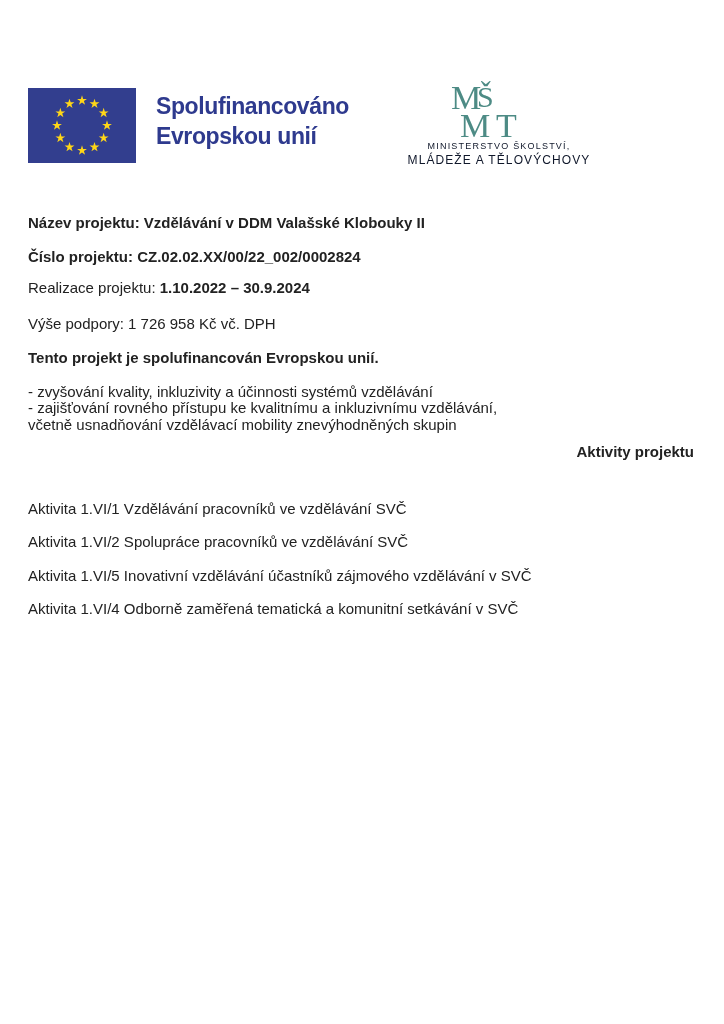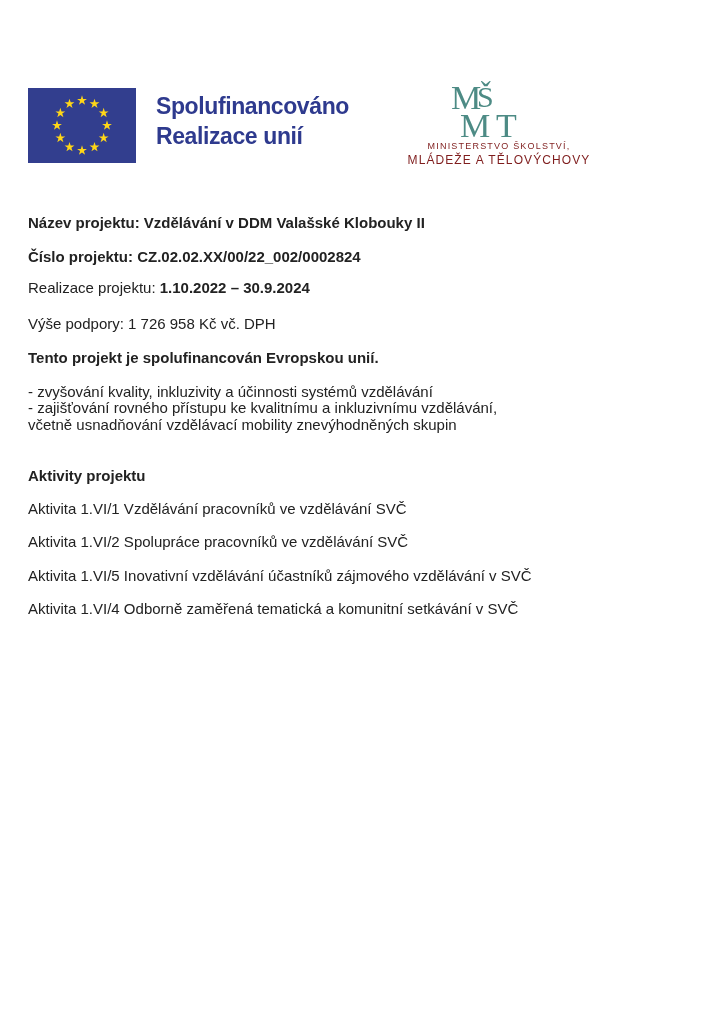--- a/index.html
+++ b/index.html
@@ -42,21 +42,21 @@
     top: 79px;
     width: 95px;
     height: 62px;
   }
   .ministry {
     position: absolute;
     left: 406px;
     top: 141px;
     width: 186px;
     text-align: center;
-    color: #7f1d1d;
+    color: #0f172a;
     white-space: nowrap;
   }
   .ministry-l1 {
     font-size: 9px;
     letter-spacing: 1.2px;
   }
   .ministry-l2 {
     font-size: 12px;
     letter-spacing: 1.1px;
     margin-top: 2px;
@@ -73,21 +73,21 @@
   }
   .bold { font-weight: bold; }
   .multiline { line-height: 16.4px; }
 
   .p-nazev     { top: 215px; }
   .p-cislo     { top: 249px; }
   .p-realizace { top: 280px; }
   .p-vyse      { top: 316px; }
   .p-cofin     { top: 350px; }
   .p-ucel      { top: 384px; }
-  .p-akt-head  { top: 468px; }
+  .p-akt-head  { top: 444px; text-align: right; }
   .p-akt1      { top: 501px; }
   .p-akt2      { top: 534px; }
   .p-akt3      { top: 568px; }
   .p-akt4      { top: 601px; }
 </style>
 </head>
 <body>
 
 <div class="page">
 
@@ -107,21 +107,21 @@
       <use href="#star" transform="translate(41.5,59.15) scale(5.2)"></use>
       <use href="#star" transform="translate(32.35,50) scale(5.2)"></use>
       <use href="#star" transform="translate(29,37.5) scale(5.2)"></use>
       <use href="#star" transform="translate(32.35,25) scale(5.2)"></use>
       <use href="#star" transform="translate(41.5,15.85) scale(5.2)"></use>
     </g>
   </svg>
 
   <div class="eu-text">
     <div>Spolufinancováno</div>
-    <div>Realizace unií</div>
+    <div>Evropskou unií</div>
   </div>
 
   <svg class="msmt-monogram" viewBox="0 0 95 62" xmlns="http://www.w3.org/2000/svg">
     <g font-family="Liberation Serif, serif" fill="#4d8b85">
       <text x="1" y="30" font-size="34">M</text>
       <text x="27" y="28" font-size="30">Š</text>
       <text x="10" y="58" font-size="34">M</text>
       <text x="46" y="58" font-size="34">T</text>
     </g>
   </svg>

